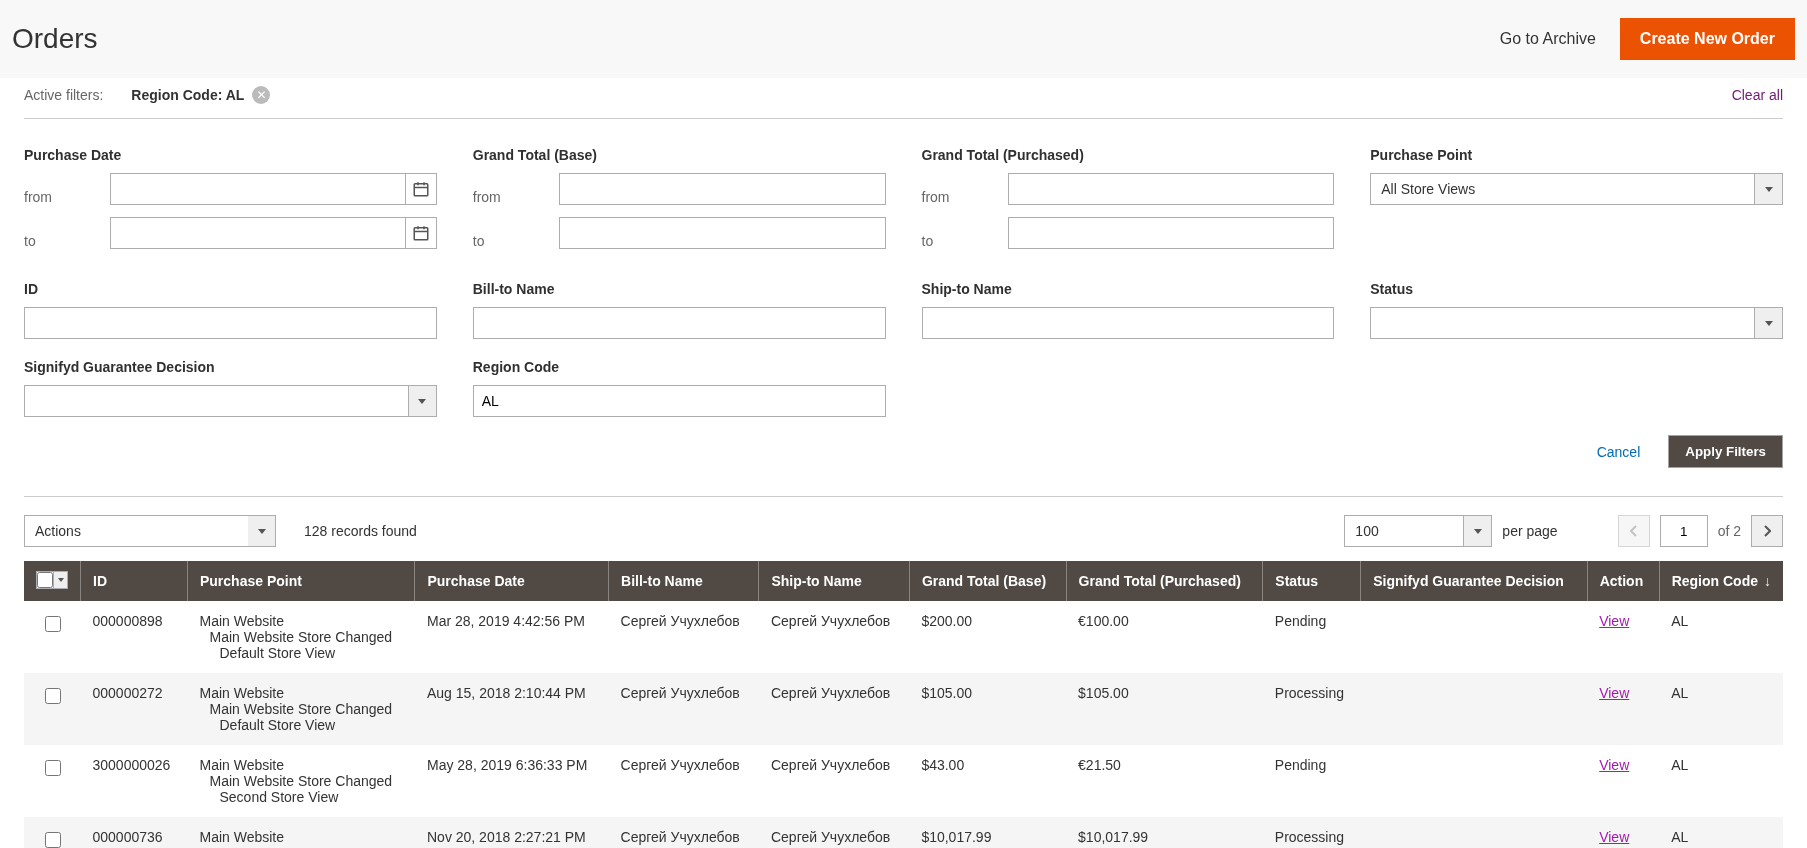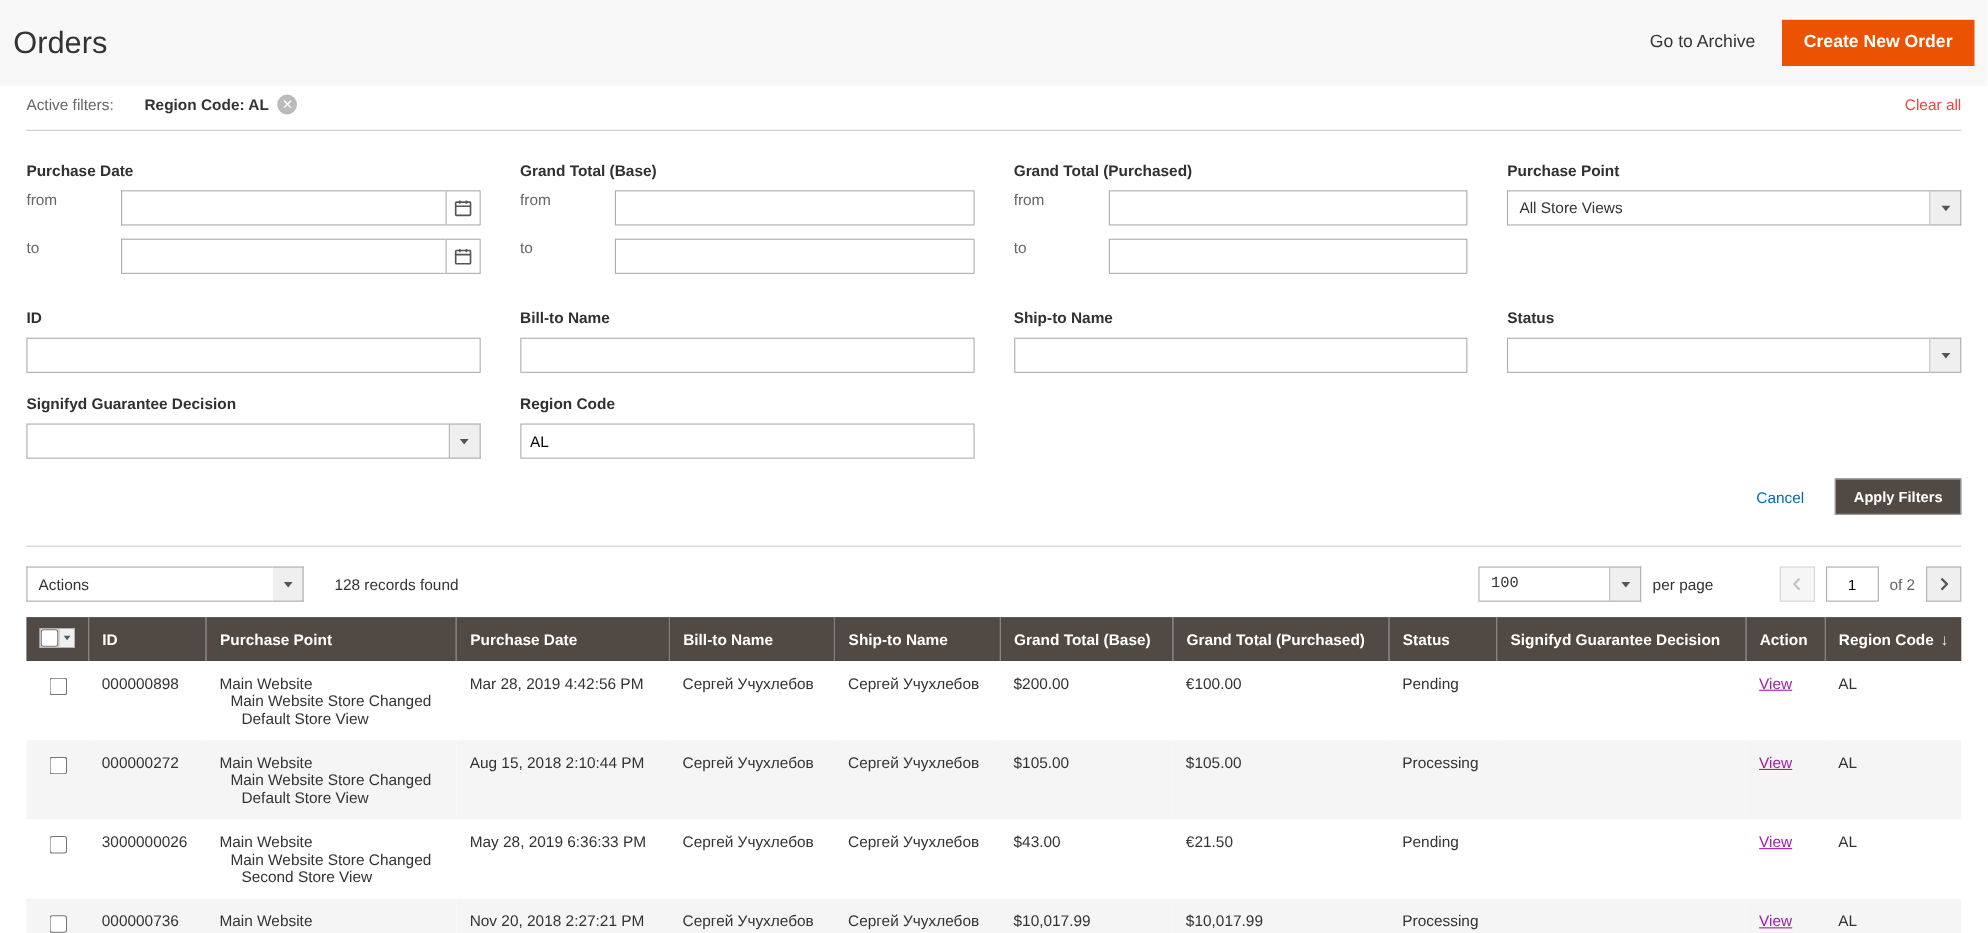--- a/index.html
+++ b/index.html
@@ -70,40 +70,40 @@
     border-radius: 50%;
     display: inline-flex;
     align-items: center;
     justify-content: center;
     font-size: 12px;
     cursor: pointer;
     line-height: 1;
   }
   .clear-all {
     margin-left: auto;
-    color: #ef4444;
+    color: #701a75;
     text-decoration: none;
     cursor: pointer;
   }
   .filters-grid {
     display: grid;
     grid-template-columns: repeat(4, 1fr);
     gap: 20px 36px;
     padding: 28px 0 12px 0;
   }
   .filter-block {}
   .filter-title {
     font-weight: 600;
     color: #303030;
     margin-bottom: 10px;
     display: block;
   }
   .range-row {
     display: flex;
-    align-items: flex-start;
+    align-items: flex-end;
     margin-bottom: 12px;
   }
   .range-row .mini-label {
     width: 86px;
     color: #666;
   }
   .control-input {
     flex: 1;
     height: 32px;
     border: 1px solid #adadad;
@@ -189,21 +189,21 @@
     margin-left: 28px;
     color: #333;
   }
   .toolbar-right {
     margin-left: auto;
     display: flex;
     align-items: center;
     gap: 10px;
   }
   .perpage-wrap { display: flex; }
-  .perpage-wrap .select-display { width: 120px; flex: none; font-family: Liberation Mono, monospace; }
+  .perpage-wrap .select-display { width: 120px; flex: none; }
   .page-input {
     width: 48px; height: 32px;
     text-align: center;
     border: 1px solid #adadad;
   }
   .nav-btn {
     width: 32px; height: 32px;
     border: 1px solid #adadad;
     background: #efefef;
     display: inline-flex;

